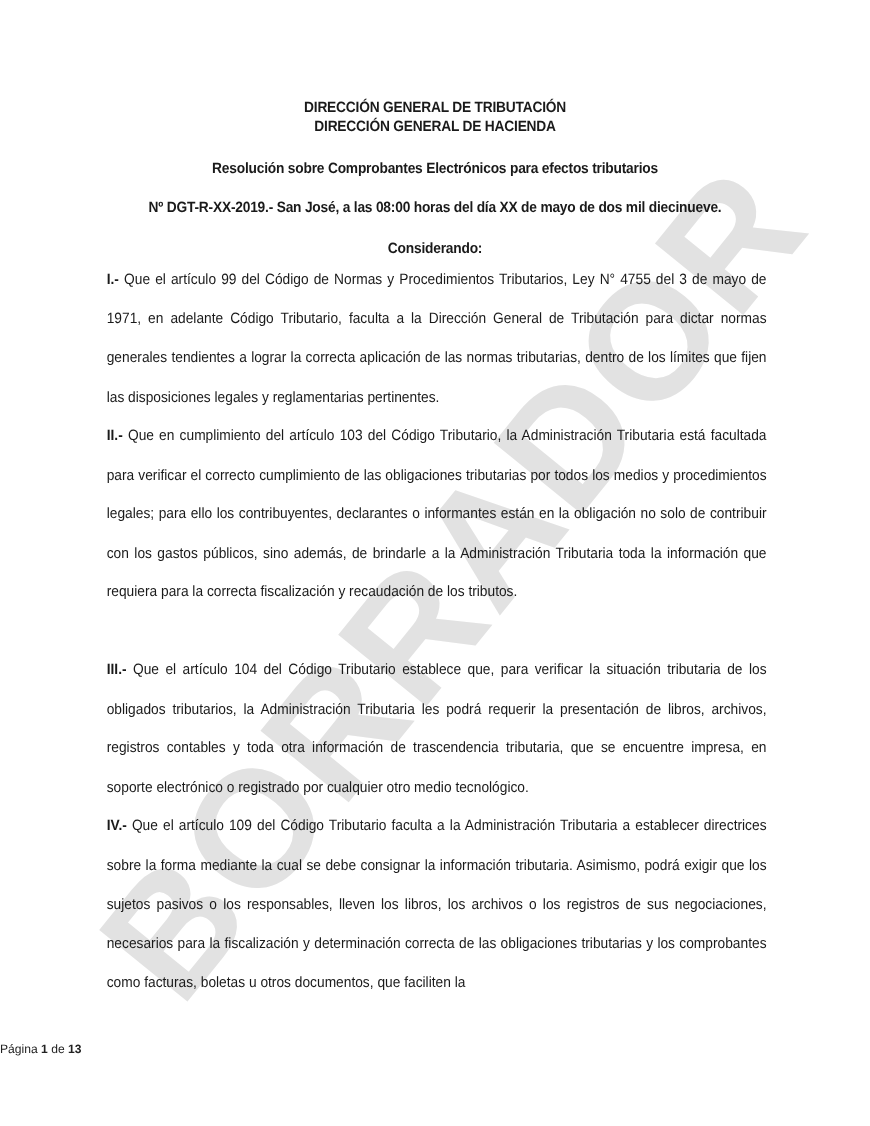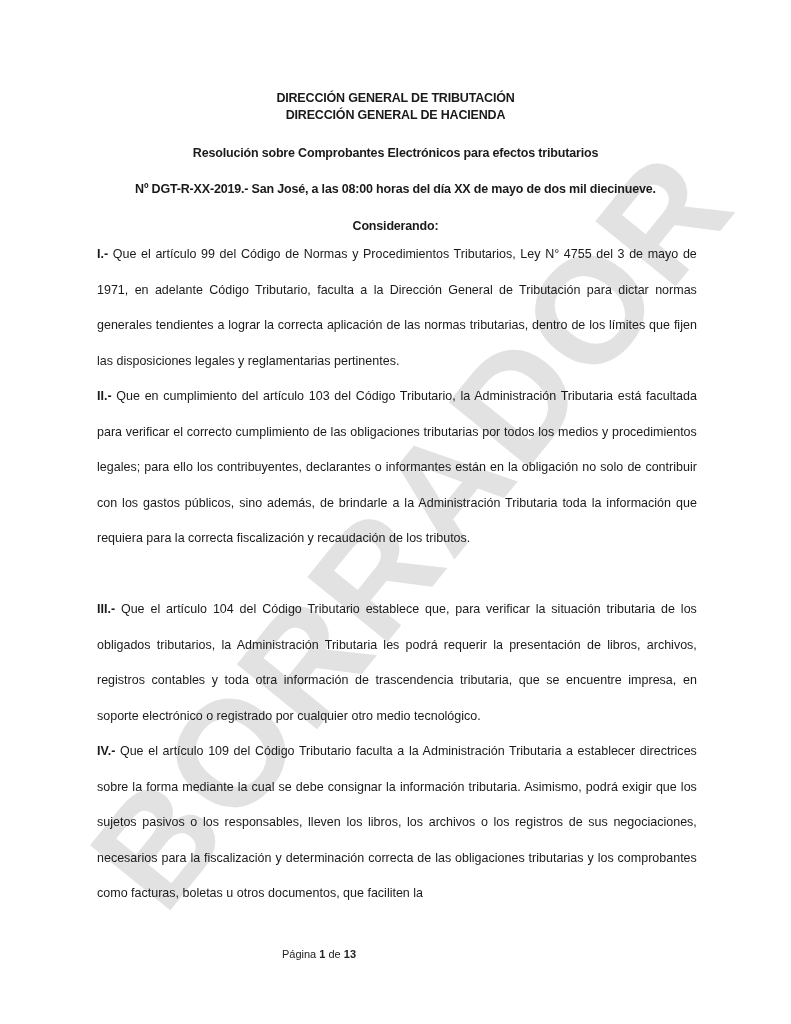--- a/index.html
+++ b/index.html
@@ -30,21 +30,21 @@
     }
     .para {
       position: absolute; left: 97px; width: 600px;
       font-size: 13.6px; line-height: 35.6px;
       text-align: justify;
       transform: scaleX(0.92); transform-origin: left;
       width: 652px;
     }
     .para .num { font-weight: bold; }
     .footer {
-      position: absolute; left: 0; width: 638px; top: 948px; text-align: center;
+      position: absolute; left: 0; width: 638px; top: 948px; text-align: left;
       font-family: "Liberation Sans", sans-serif; font-size: 11px; color: #222;
     }
     .footer b { font-weight: bold; }
   </style>
 </head>
 <body>
 
 <div class="page">
   <div class="watermark">BORRADOR</div>
 

